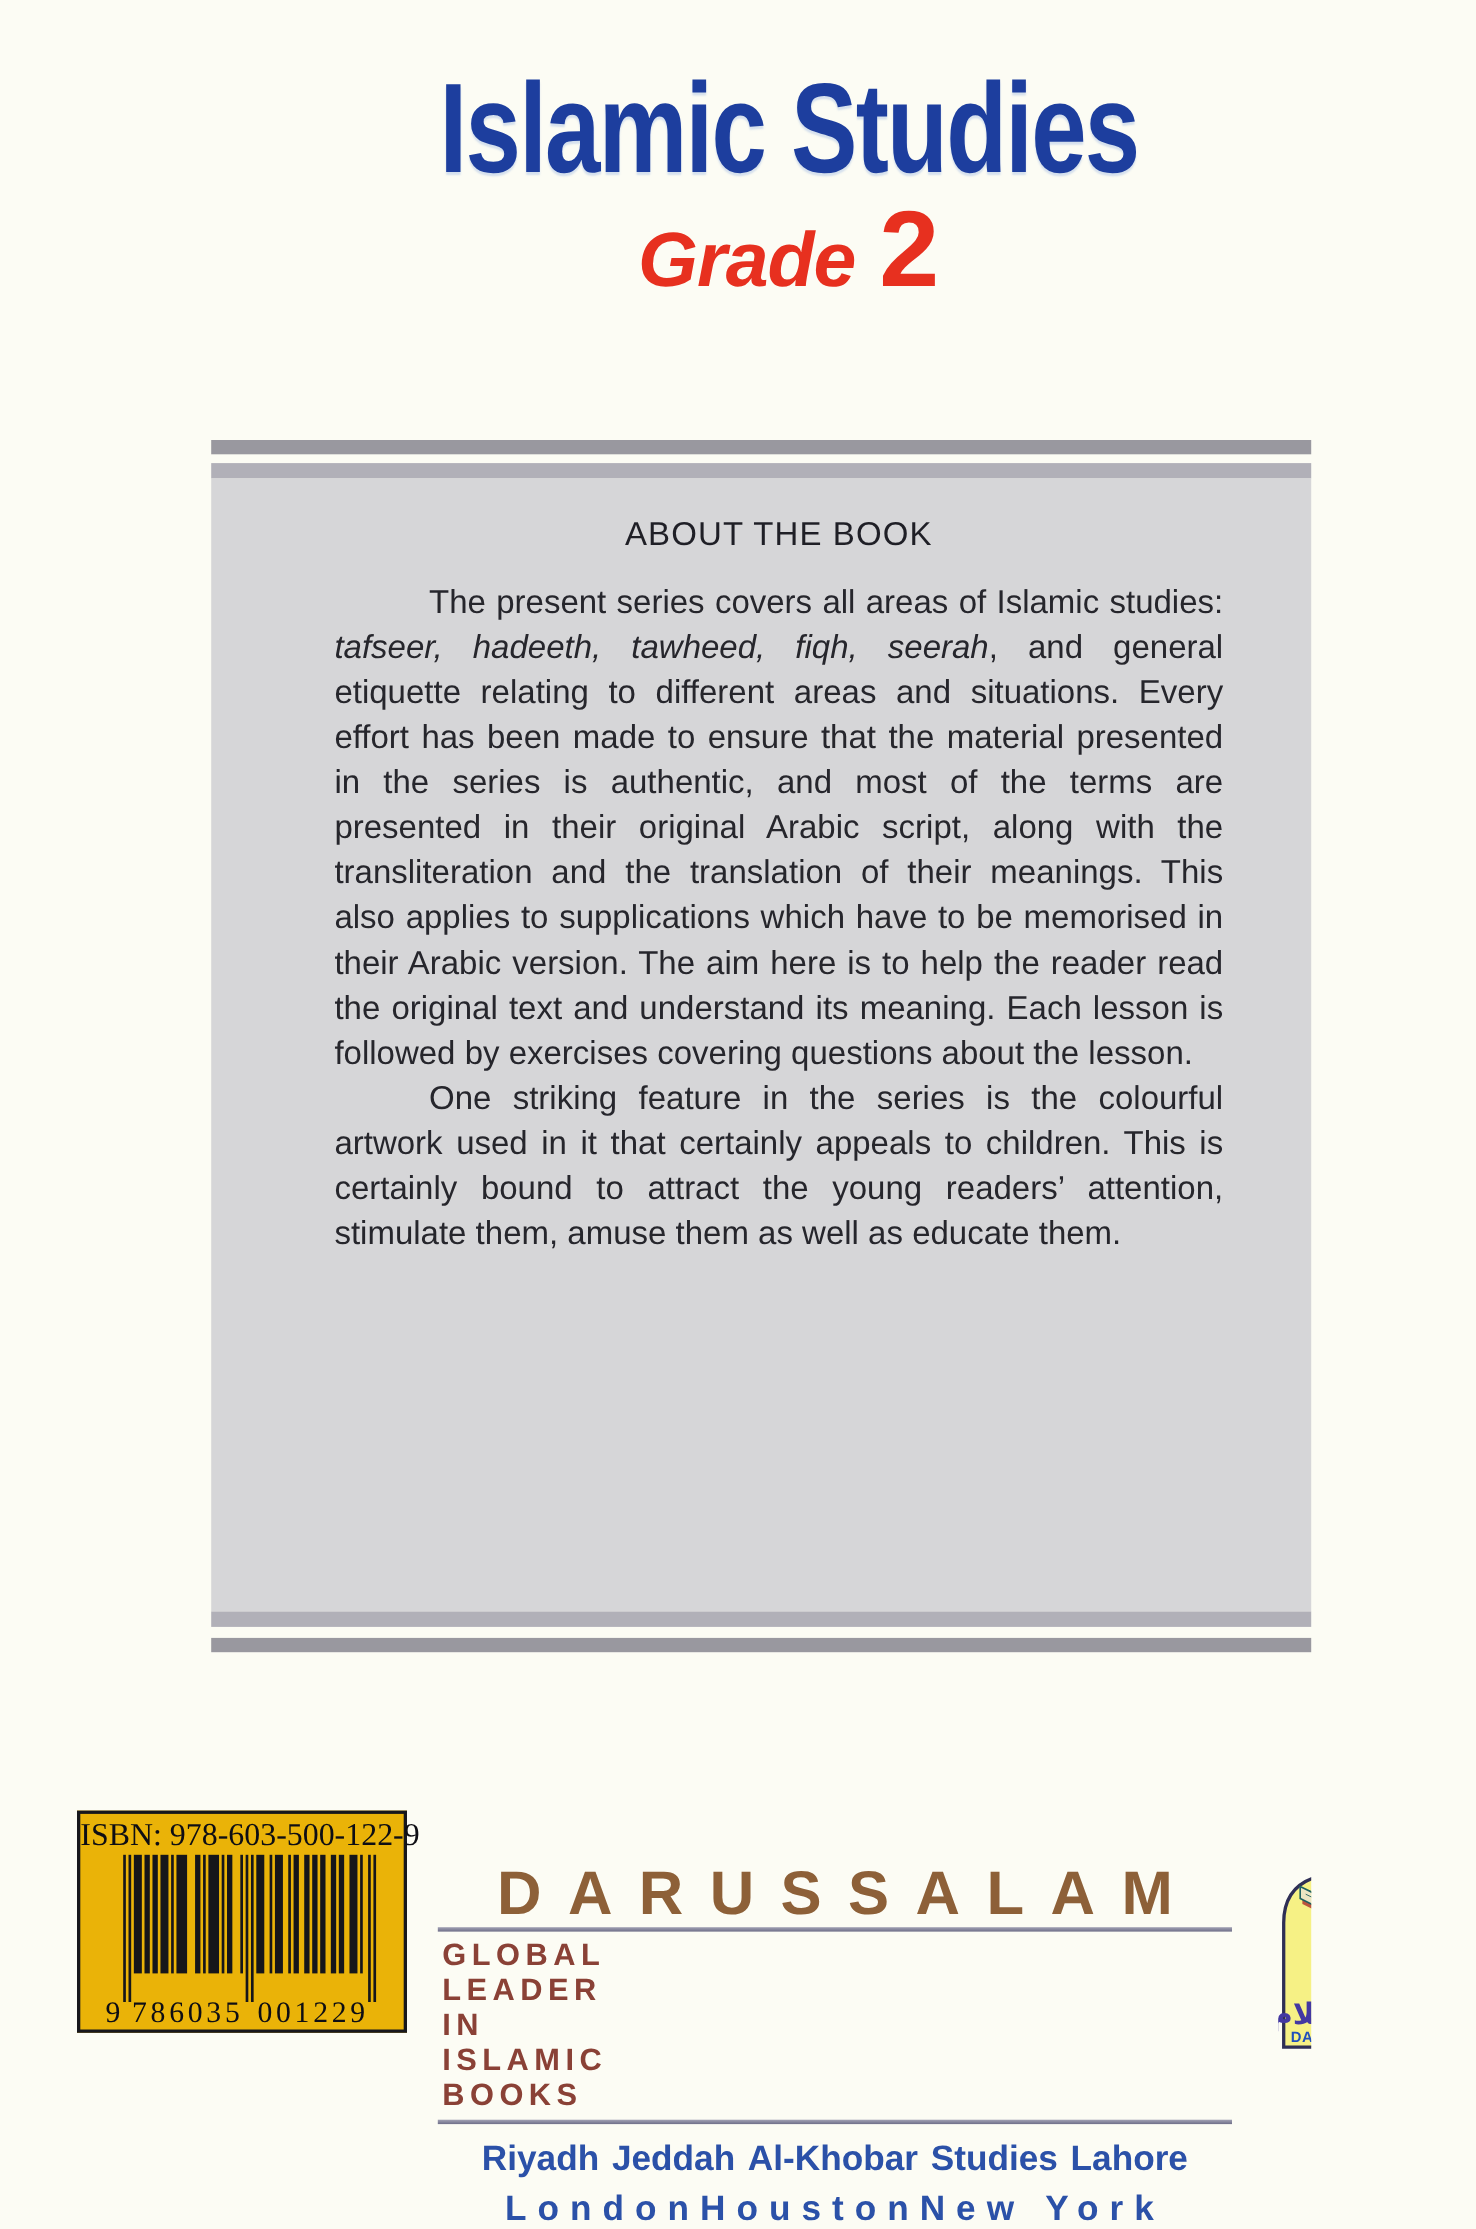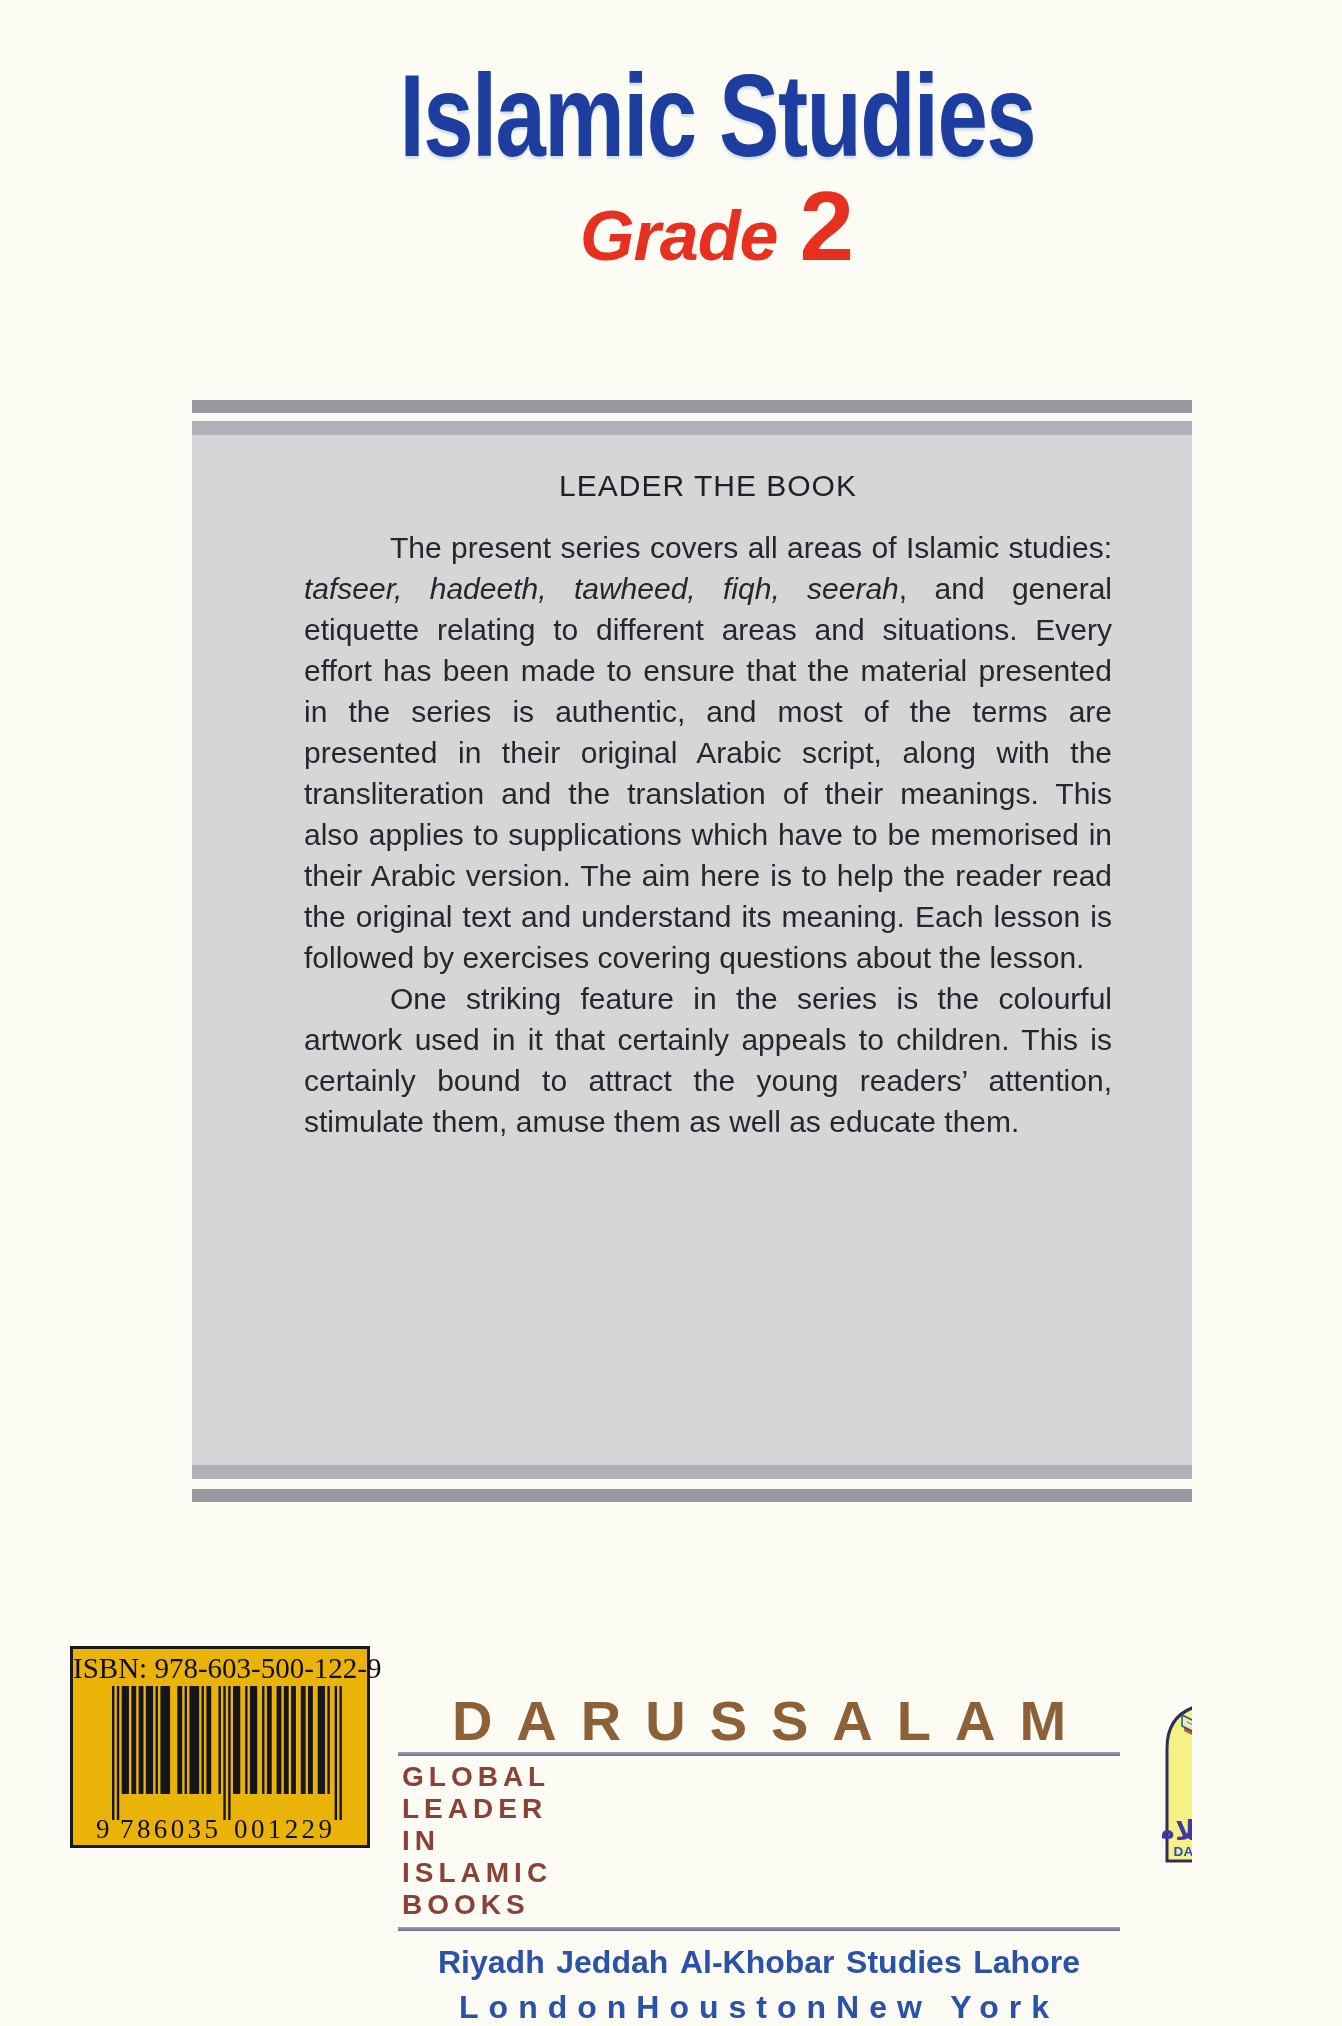--- a/index.html
+++ b/index.html
@@ -61,21 +61,21 @@
       <span class="grade-number">2</span>
     </div>
   </div>
 
   <div class="about-panel">
     <div class="rule-dark"></div>
     <div class="rule-gap"></div>
     <div class="rule-mid"></div>
 
     <div class="panel-body" style="background: rgb(214, 214, 216);">
-      <h2 class="about-heading">LEADER THE BOOK</h2>
+      <h2 class="about-heading">ABOUT THE BOOK</h2>
       <div class="about-text">
         <p><span>The present series covers all areas of Islamic studies: </span><i>tafseer, hadeeth, tawheed, fiqh, seerah</i><span>, and general etiquette relating to different areas and situations. Every effort has been made to ensure that the material presented in the series is authentic, and most of the terms are presented in their original Arabic script, along with the transliteration and the translation of their meanings. This also applies to supplications which have to be memorised in their Arabic version. The aim here is to help the reader read the original text and understand its meaning. Each lesson is followed by exercises covering questions about the lesson.</span></p>
         <p>One striking feature in the series is the colourful artwork used in it that certainly appeals to children. This is certainly bound to attract the young readers’ attention, stimulate them, amuse them as well as educate them.</p>
       </div>
     </div>
 
     <div class="rule-mid"></div>
     <div class="rule-gap2"></div>
     <div class="rule-dark"></div>
   </div>

